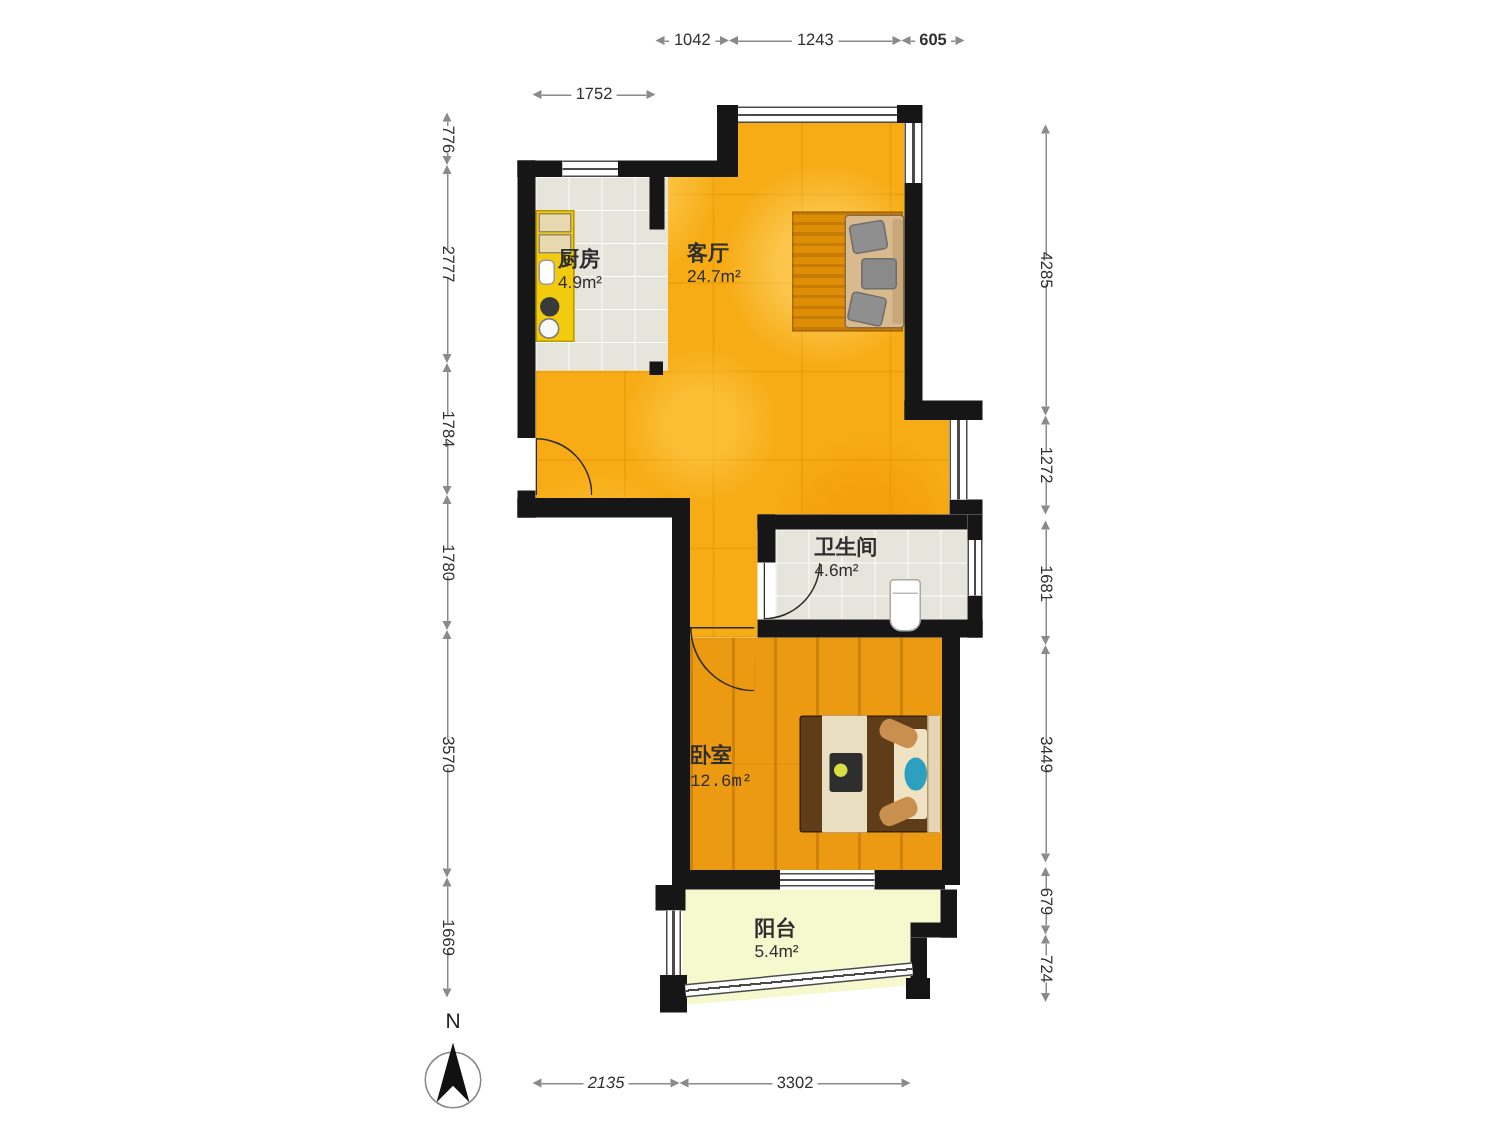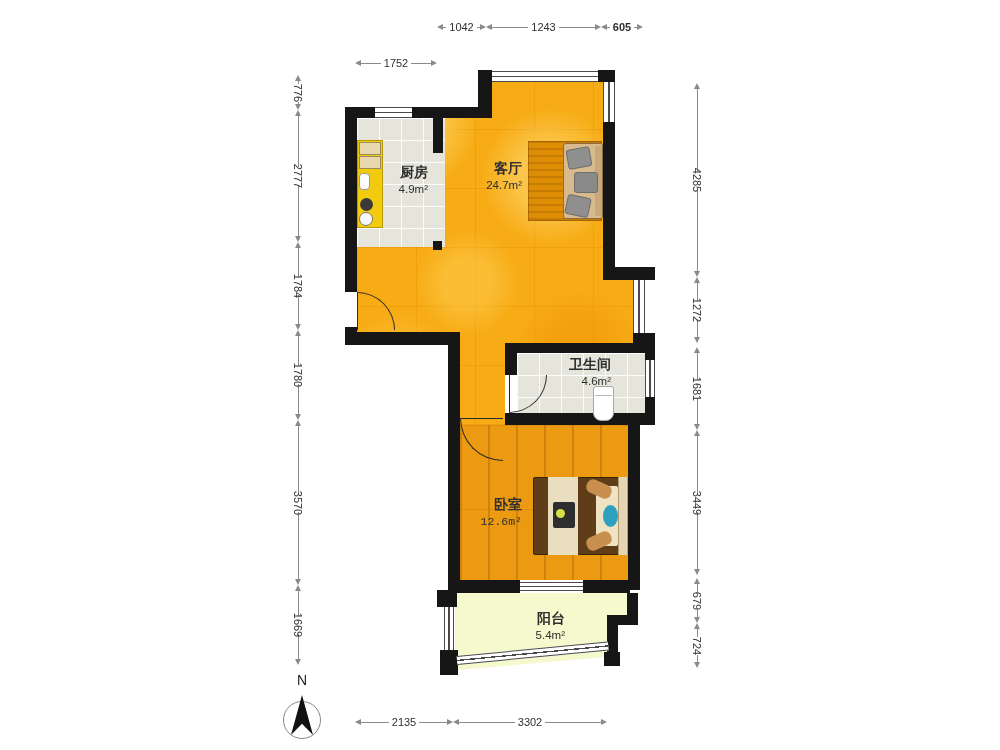--- a/index.html
+++ b/index.html
@@ -26,21 +26,21 @@
                      linear-gradient(rgba(150,88,0,.18) 1px, transparent 1px);
     background-size:28px 28px,28px 84px;}
   .floor-balcony{background-color:#f6f8ce;}
   .wall{background:#161616;}
   
   .win-h{background:#fff;border-top:1.5px solid #4a4a4a;border-bottom:1.5px solid #4a4a4a;
     background-image:linear-gradient(to bottom, transparent calc(50% - .7px), #4a4a4a calc(50% - .7px), #4a4a4a calc(50% + .7px), transparent calc(50% + .7px));}
   .win-v{background:#fff;border-left:1.5px solid #4a4a4a;border-right:1.5px solid #4a4a4a;
     background-image:linear-gradient(to right, transparent calc(50% - .7px), #4a4a4a calc(50% - .7px), #4a4a4a calc(50% + .7px), transparent calc(50% + .7px));}
   
-  .rlabel{text-align:right;color:#2e2e2e;line-height:1.25;}
+  .rlabel{text-align:left;color:#2e2e2e;line-height:1.25;}
   .rname{font-size:14px;font-weight:bold;}
   .rarea{font-size:11.5px;}
   
   .dim-h,.dim-v{position:absolute;display:flex;align-items:center;color:#303030;font-size:11px;}
   .dim-h{flex-direction:row;height:14px;}
   .dim-v{flex-direction:column;width:14px;}
   .dim-h .ln{flex:1;height:1px;background:#8a8a8a;}
   .dim-v .ln{flex:1;width:1px;background:#8a8a8a;}
   .dim-h .lab{padding:0 3px;white-space:nowrap;}
   .dim-v .lab{transform:rotate(90deg);white-space:nowrap;padding:3px 0;}
@@ -230,21 +230,21 @@
     <i class="ln"></i>
       <span class="lab">679</span>
       <i class="ln"></i>
     </div>
   <div class="dim-v" style="left:690px;top:623px;height:45px;">
     <i class="ln"></i>
       <span class="lab">724</span>
       <i class="ln"></i>
     </div>
 
-  <div class="dim-h" style="left:355px;top:715px;width:98px;">
+  <div class="dim-h" style="left:355px;top:715px;width:98px;font-style:italic;">
     <i class="ln"></i>
       <span class="lab">2135</span>
       <i class="ln"></i>
     </div>
   <div class="dim-h" style="left:453px;top:715px;width:154px;">
     <i class="ln"></i>
       <span class="lab">3302</span>
       <i class="ln"></i>
     </div>
 

